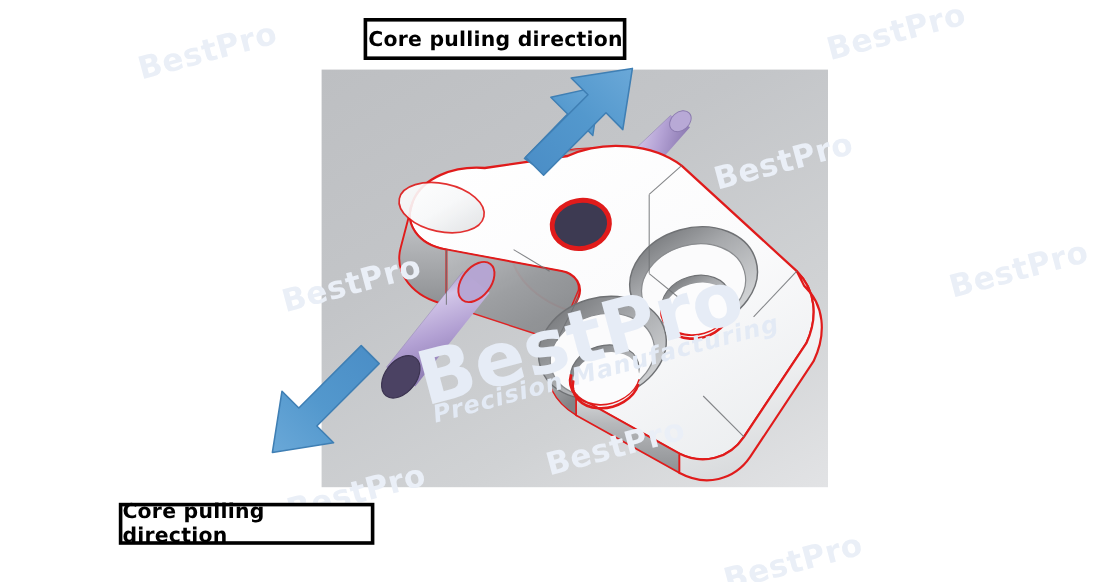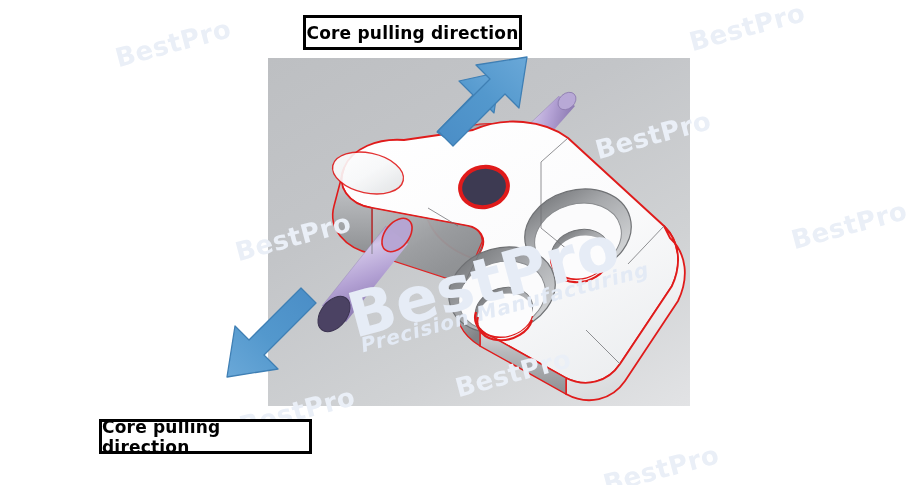--- a/index.html
+++ b/index.html
@@ -86,21 +86,21 @@
     z-index: 50;
     background: #ffffff;
     border: 3px solid #000000;
     color: #000000;
     font-family: "DejaVu Sans", sans-serif;
     font-weight: bold;
     font-size: 17px;
     letter-spacing: 0.2px;
     display: flex;
     align-items: center;
-    justify-content: center;
+    justify-content: flex-end;
     box-sizing: border-box;
   }
   #label-top {
     left: 303px;
     top: 15px;
     width: 219px;
     height: 35px;
   }
   #label-bottom {
     left: 99px;

